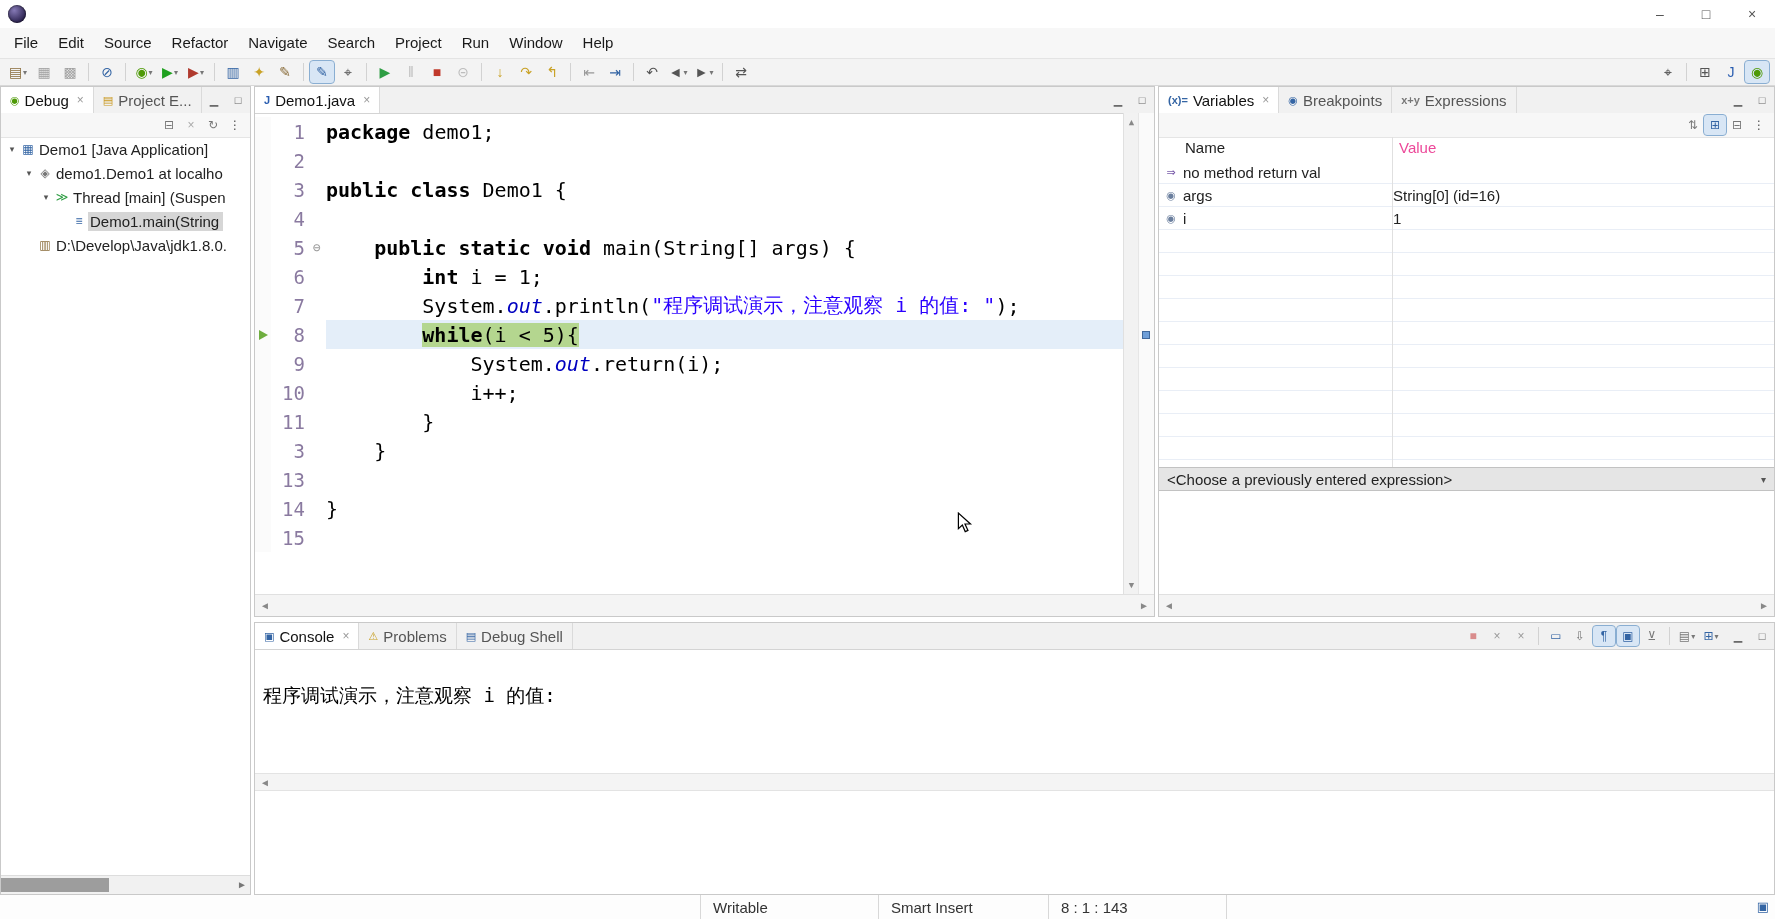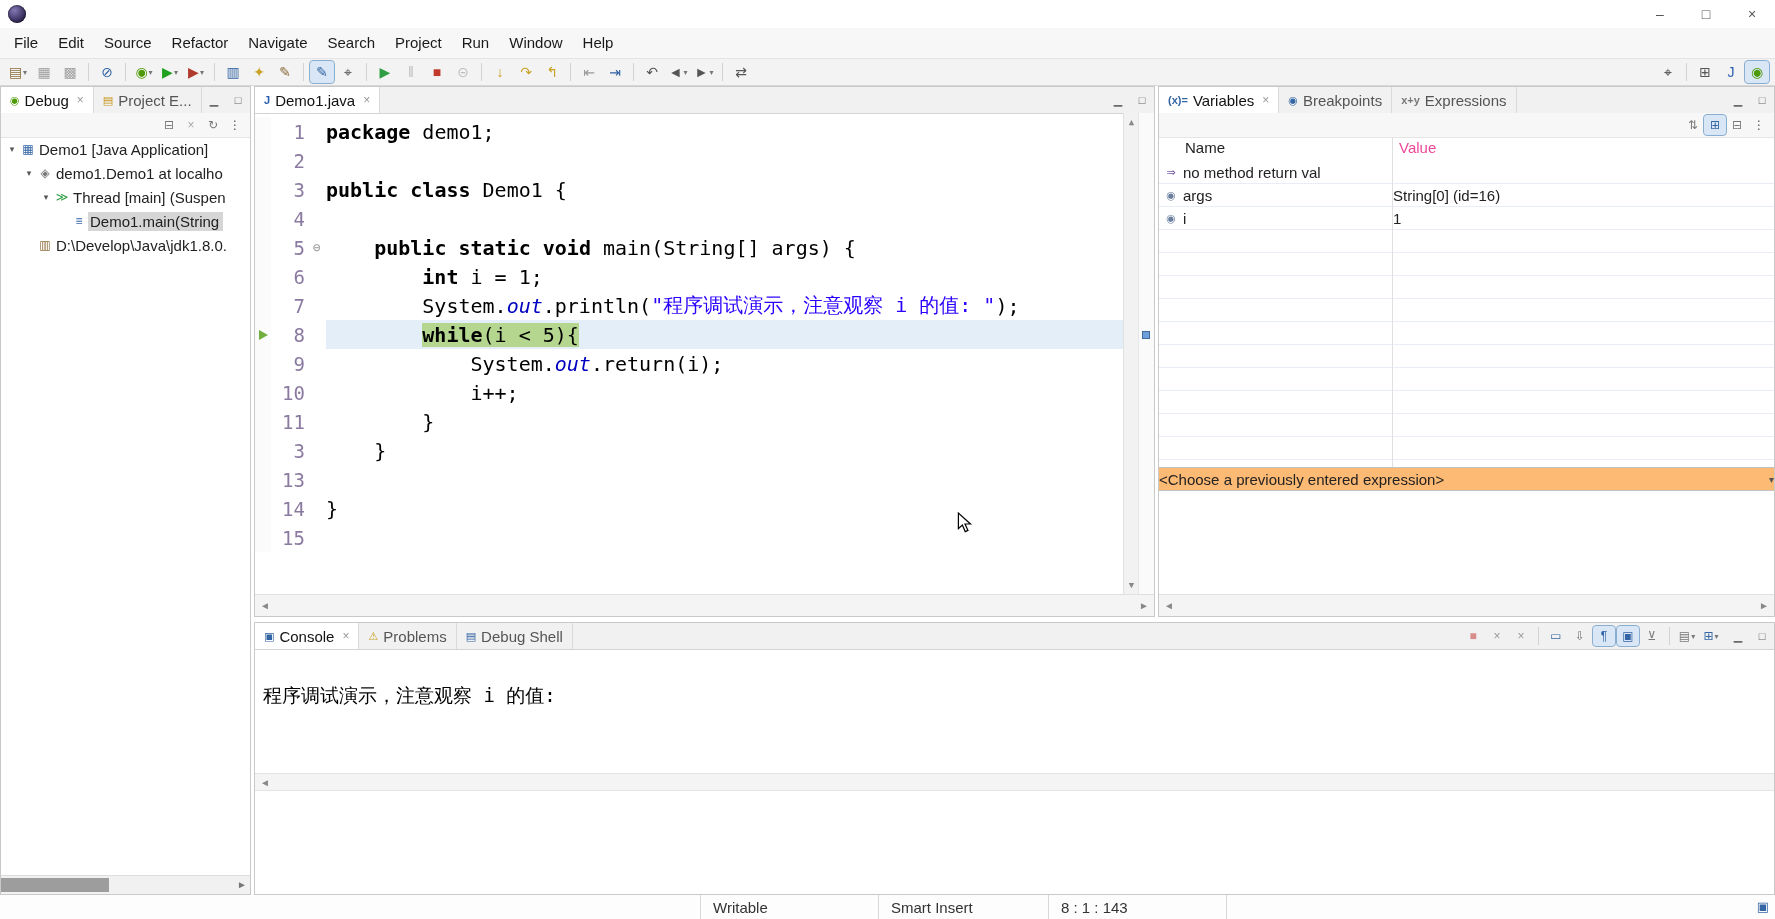--- a/index.html
+++ b/index.html
@@ -86,22 +86,22 @@
   #vars-header{position:absolute;left:0;top:50px;right:0;height:24px;border-bottom:1px solid #dcdcdc}
   #vars-header .hname{position:absolute;left:26px;top:2px;color:#222}
   #vars-header .hvalue{position:absolute;left:240px;top:2px;color:#ec4899}
   #vars-rows{position:absolute;left:0;top:74px;right:0;height:306px;
              background:repeating-linear-gradient(to bottom,#fff 0 22px,#e9eef6 22px 23px)}
   .var-row{display:flex;align-items:center;height:23px;white-space:nowrap}
   .var-icon{width:24px;text-align:center;font-size:11px;flex:none}
   .var-name{flex:none;width:209px;overflow:hidden}
   .var-value{padding-left:1px;overflow:hidden}
   #vars-divider{position:absolute;left:233px;top:50px;width:1px;height:330px;background:#e0e0e0}
-  #expr-bar{position:absolute;left:0;top:380px;right:0;height:24px;background:#fdba74;color:#222;
-            display:flex;align-items:center;padding:0 0;border-top:1px solid #c2c2c2;border-bottom:1px solid #c2c2c2;box-sizing:border-box}
+  #expr-bar{position:absolute;left:0;top:380px;right:0;height:24px;background:#e5e5e5;color:#222;
+            display:flex;align-items:center;padding:0 8px;border-top:1px solid #c2c2c2;border-bottom:1px solid #c2c2c2;box-sizing:border-box}
   #expr-dd{margin-left:auto;font-size:10px;color:#555}
 
   
   #console-panel{left:254px;top:622px;width:1521px;height:273px}
   #console-icons{display:flex;align-items:center;gap:2px;padding-right:4px}
   #console-icons .tb-item{height:20px;min-width:20px}
   #console-icons .tb-glyph{font-size:12px}
   #console-process{position:absolute;left:0;top:26px;right:0;height:26px;display:flex;align-items:center;
                    padding-left:8px;color:#002a80}
   #console-output{position:absolute;left:0;top:52px;right:0;height:96px;padding:8px 4px 0 8px;color:#000;

